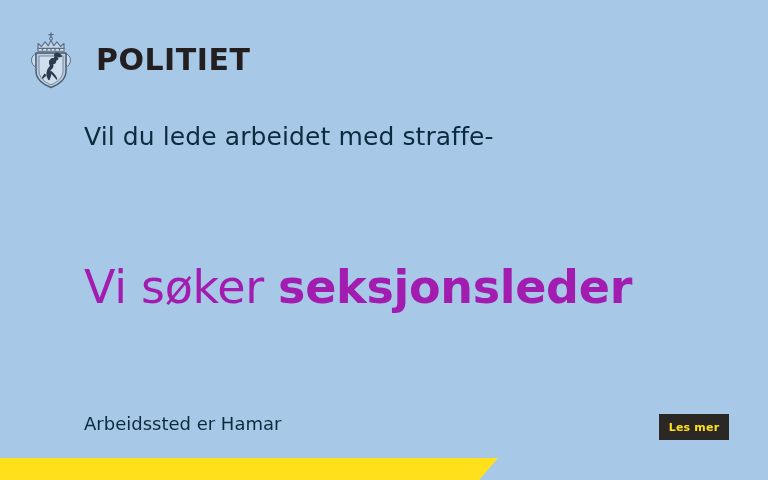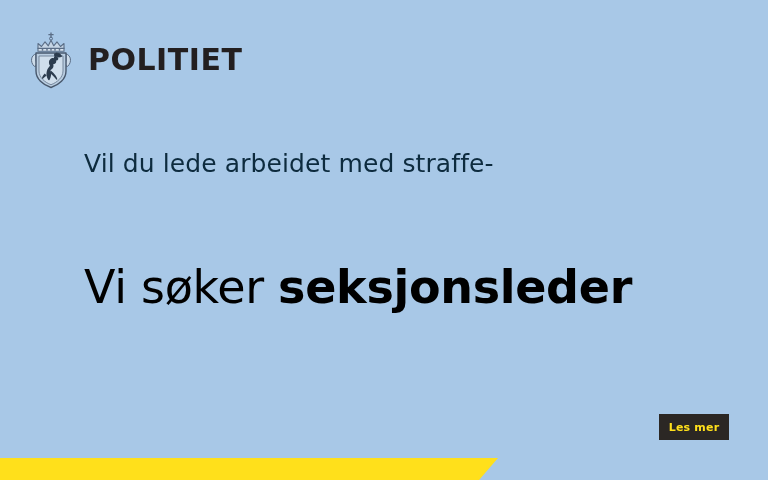--- a/index.html
+++ b/index.html
@@ -19,59 +19,59 @@
     box-sizing: border-box;
   }
 
   
   .brand-lockup {
     position: absolute;
     left: 26px;
     top: 31px;
     display: flex;
     align-items: center;
-    gap: 12px;
+    gap: 20px;
   }
   .brand-emblem {
     width: 50px;
     height: 58px;
     display: block;
   }
   .brand-wordmark {
     font-family: "DejaVu Sans", "Liberation Sans", sans-serif;
     font-size: 30px;
     font-weight: bold;
     letter-spacing: 0.5px;
     color: #231f20;
     line-height: 1;
     white-space: nowrap;
   }
 
   
   .kicker {
     position: absolute;
     left: 84px;
-    top: 148px;
+    top: 121px;
     width: 560px;
     font-size: 25px;
     font-weight: normal;
     line-height: 1.30;
     color: #0d2b3e;
     margin: 0;
     letter-spacing: 0.1px;
   }
   .headline {
     position: absolute;
     left: 84px;
     top: 262px;
     width: 640px;
     margin: 0;
     font-size: 46px;
     line-height: 1.1;
-    color: #000000;
+    color: #a21caf;
     font-weight: normal;
     letter-spacing: -0.3px;
     white-space: nowrap;
   }
   .headline .headline-strong {
     font-weight: bold;
   }
   .location {
     position: absolute;
     left: 84px;
@@ -168,20 +168,21 @@
         </g>
       </svg>
     </span>
     <span class="brand-wordmark">POLITIET</span>
   </div>
 
   <p class="kicker"><span>Vil du lede arbeidet med straffe-</span><br></p>
 
   <h1 class="headline"><span class="headline-lead">Vi søker </span><span class="headline-strong">seksjonsleder</span></h1>
 
+  <p class="location">Arbeidssted er Hamar</p>
 
   <button class="cta-button" type="button">
     <span class="cta-label">Les mer</span>
   </button>
 
   <div class="accent-stripe"></div>
 
 </div>
 
 </body></html>

